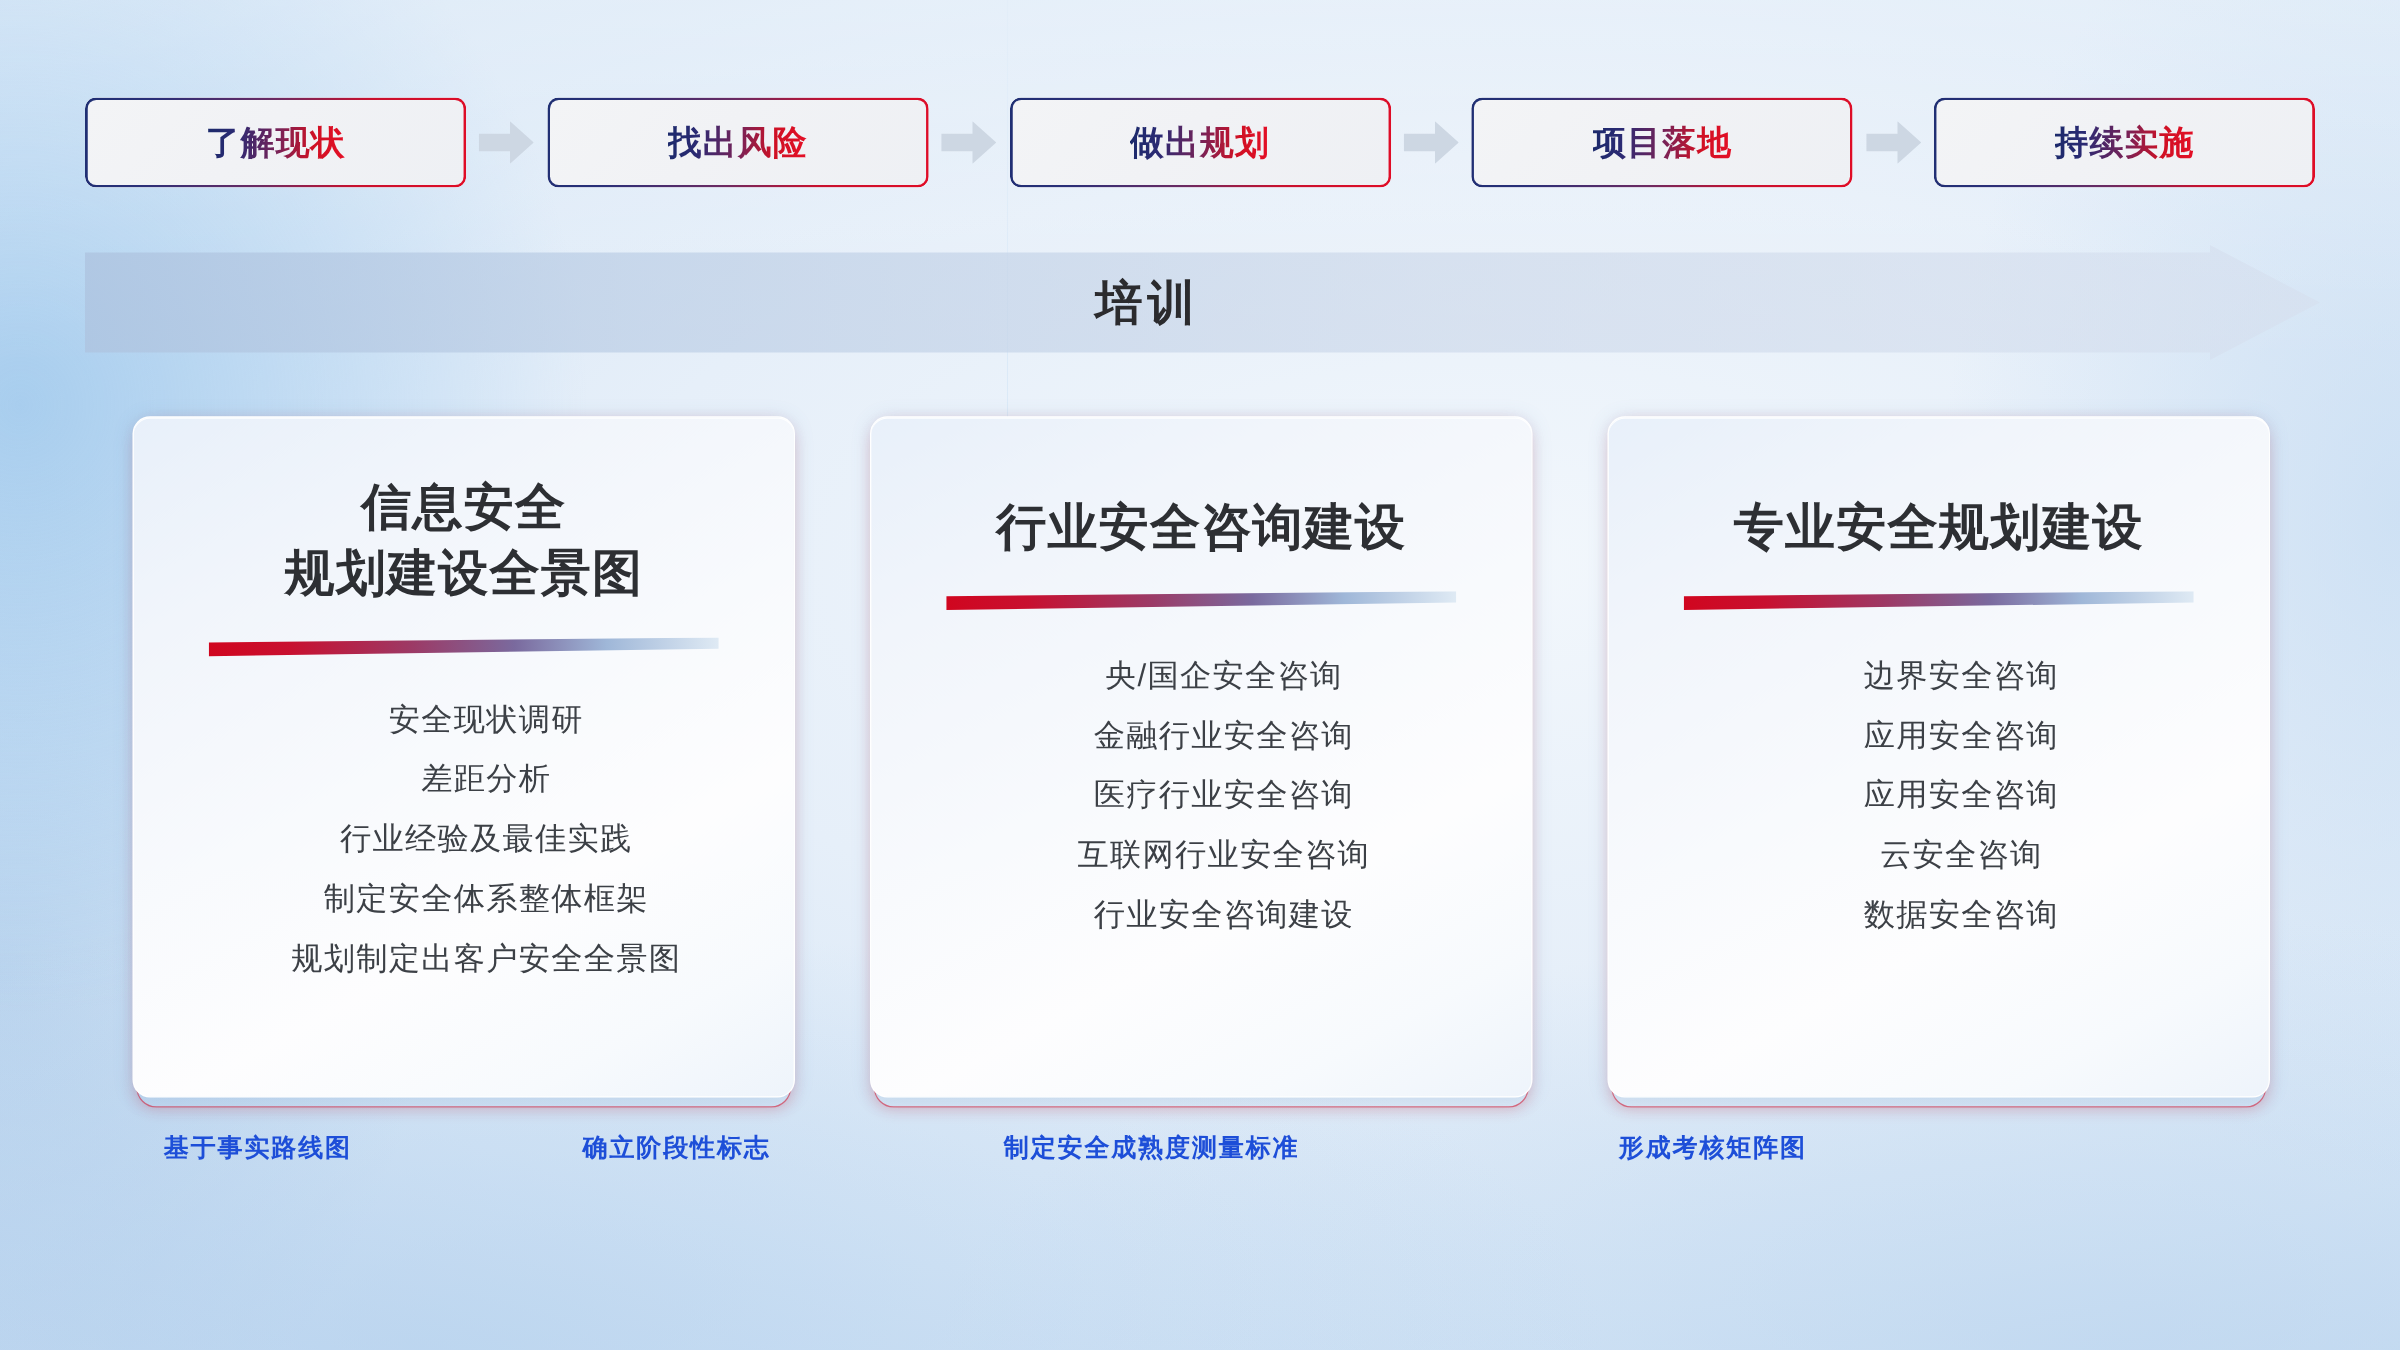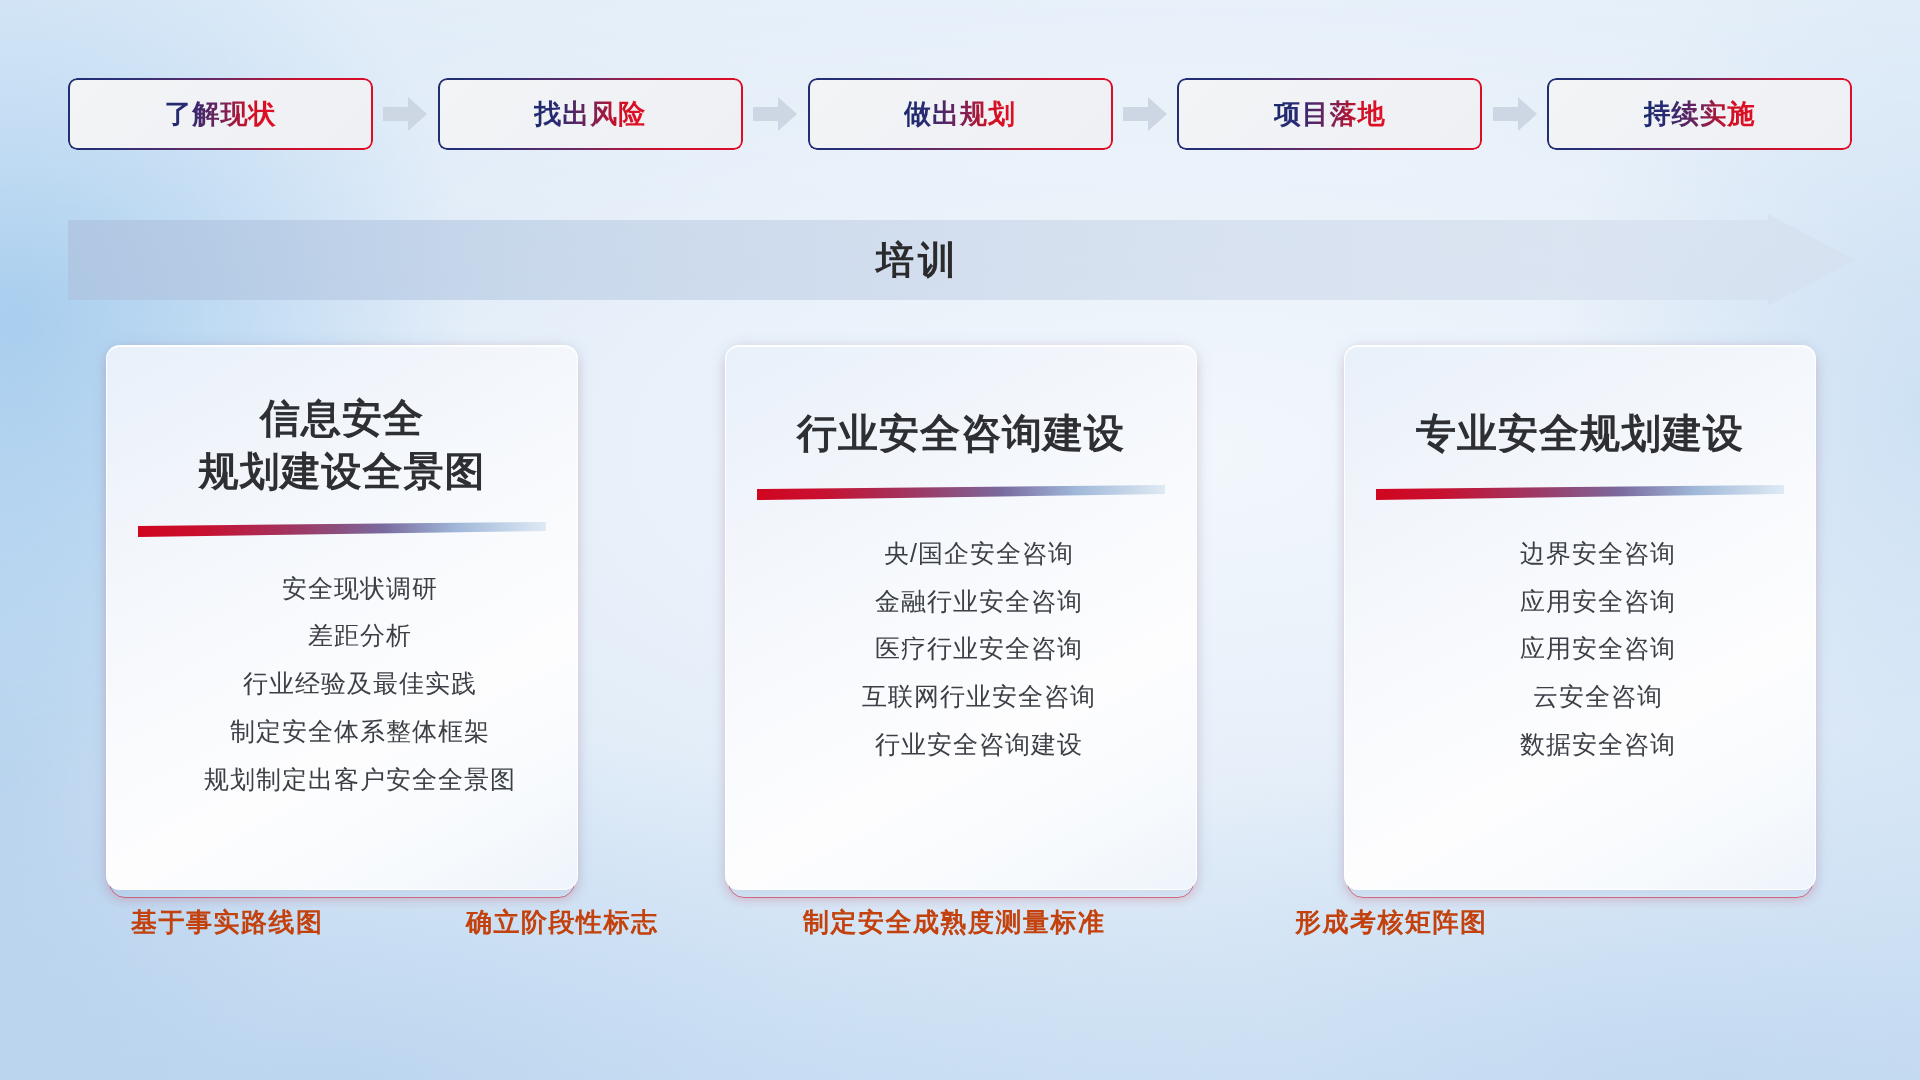--- a/index.html
+++ b/index.html
@@ -67,42 +67,41 @@
     -webkit-background-clip:text; background-clip:text; color:transparent;
     white-space:nowrap;
   }
   .chev{
     width:44px; height:34px; flex:0 0 auto;
   }
   .chev svg{ display:block; width:44px; height:34px; }
 
   
   #banner{
-    position:absolute; left:68px; top:214px; width:1788px; height:92px;
+    position:absolute; left:68px; top:196px; width:1788px; height:92px;
   }
   #banner .band{
     position:absolute; left:0; top:0; width:100%; height:100%;
   }
   #banner .band svg{ display:block; width:100%; height:100%; }
   #banner .band-label{
     position:absolute; left:0; top:0; width:1700px; height:92px;
     display:flex; align-items:center; justify-content:center;
     font-size:38px; font-weight:700; color:#2b2b2e; letter-spacing:4px;
   }
 
   
   #cards{
     position:absolute; left:106px; top:333px; width:1710px; height:545px;
     display:flex; justify-content:space-between;
   }
   .card{
     position:relative;
-    width:472px; height:545px;
+    width:530px; height:545px;
     border-radius:14px;
-    margin-top:12px;
   }
   .card .glow{
     position:absolute; left:3px; right:3px; top:6px; bottom:-8px;
     border-radius:16px;
     border:1.6px solid rgba(216,26,50,0.62);
     box-shadow:0 0 12px rgba(216,40,60,0.30);
     background:transparent;
   }
   .card .face{
     position:absolute; inset:0;
@@ -133,21 +132,21 @@
   }
   .card--wide .card-title{ margin-top:62px;font-family:Liberation Serif, serif; }
   .card--wide .card-list{ margin-top:32px; }
 
   
   #notes{
     position:absolute; left:0; top:905px; width:1920px; height:48px;
   }
   .note{
     position:absolute; top:0;
-    font-size:26px; font-weight:700; color:#c2410c; letter-spacing:1.5px;
+    font-size:20px; font-weight:700; color:#1d4ed8; letter-spacing:1.5px;
     white-space:nowrap;
   }
   .n0{ left:131px; } .n1{ left:466px;text-align:right; } .n2{ left:803px; } .n3{ left:1295px;text-align:right; }
 </style>
 </head>
 <body>
 
 <div id="bg">
   <div class="bg-base"></div>
   <div class="bg-leftglow"></div>

